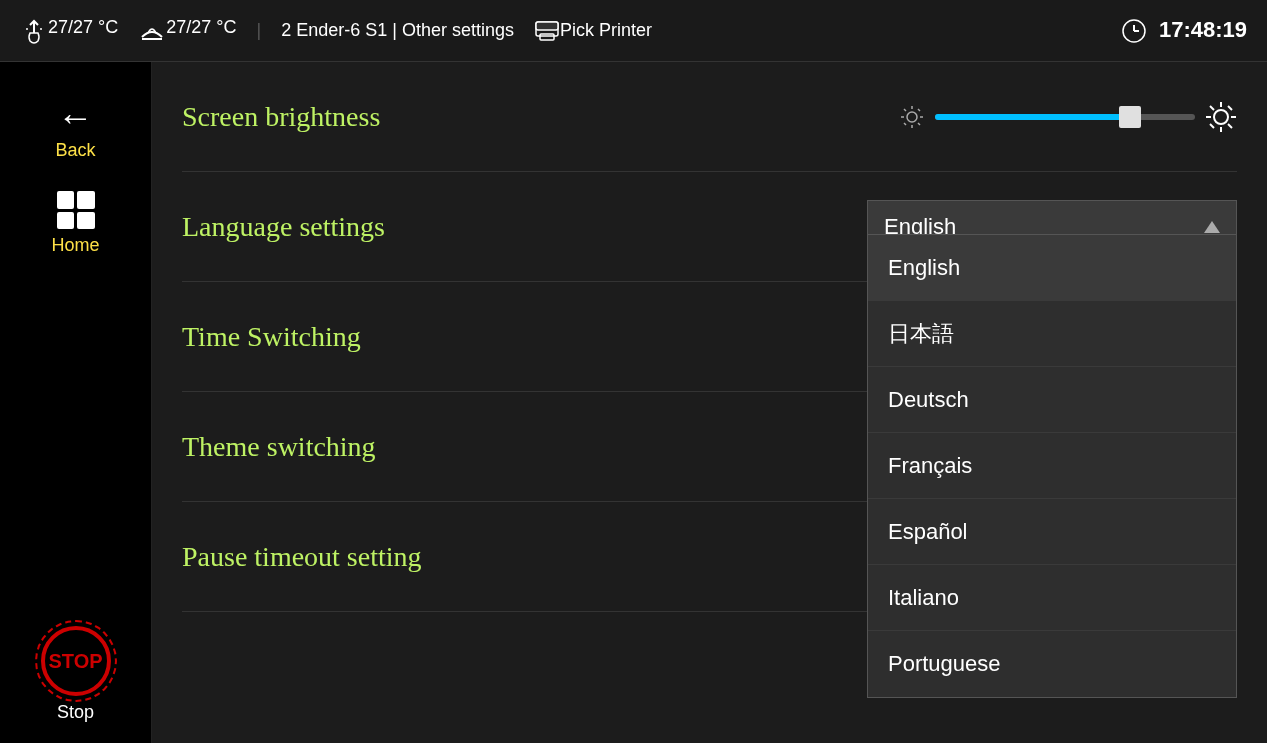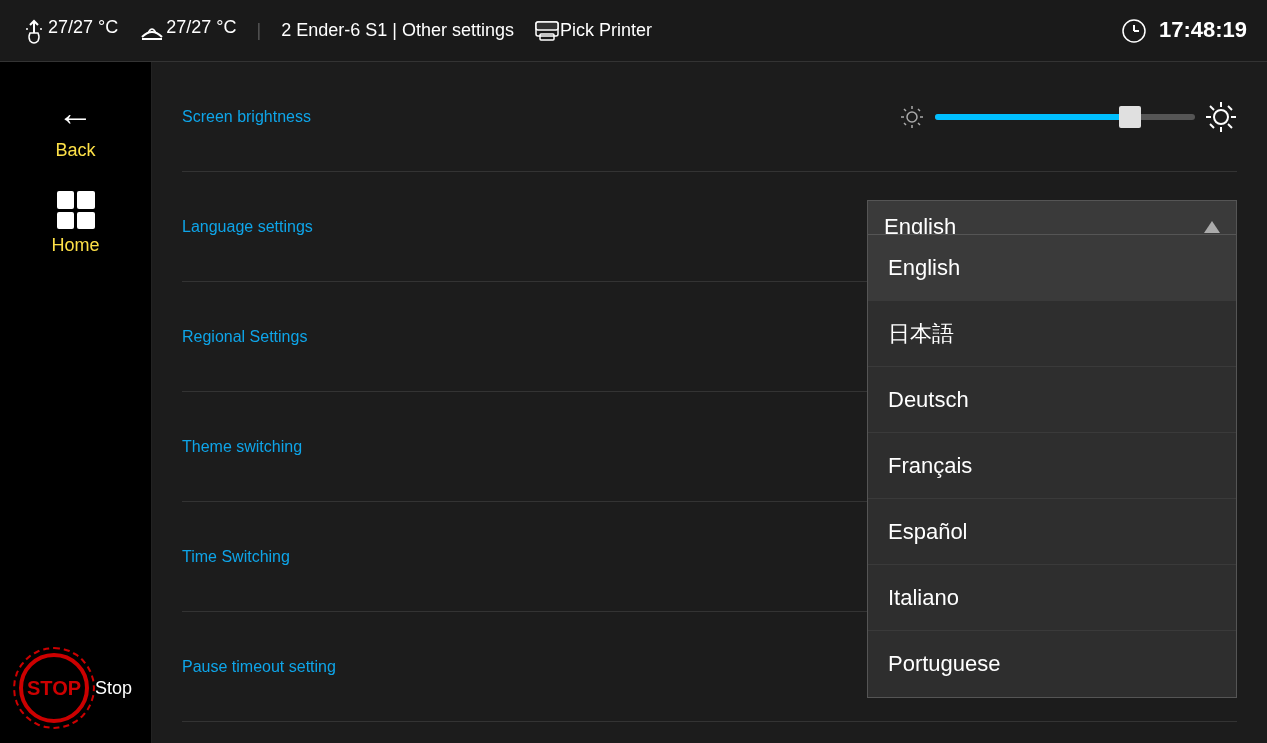--- a/index.html
+++ b/index.html
@@ -84,20 +84,21 @@
       height: 38px;
     }
     .home-icon-grid div {
       background: #fff;
       border-radius: 2px;
     }
     .stop-btn {
       margin-top: auto;
       margin-bottom: 20px;
       display: flex;
+      flex-direction: column;
       align-items: center;
       gap: 6px;
       cursor: pointer;
     }
     .stop-circle {
       width: 70px;
       height: 70px;
       border-radius: 50%;
       border: 4px solid #cc0000;
       display: flex;
@@ -134,22 +135,23 @@
       padding: 0 30px;
     }
     .settings-row {
       display: flex;
       align-items: center;
       justify-content: space-between;
       height: 110px;
       border-bottom: 1px solid #333;
     }
     .settings-row-label {
-      font-size: 16px;
-      color: #0ea5e9;
+      font-size: 28px;
+      color: #bef264;
+      font-family: Liberation Serif, serif;
     }
     .settings-row-control {
       display: flex;
       align-items: center;
       gap: 10px;
     }
 
     
     .brightness-slider-container {
       display: flex;
@@ -358,30 +360,27 @@
       </div>
 
       <div class="settings-row">
         <span class="settings-row-label">Language settings</span>
         <div class="dropdown-selected">
           <span>English</span>
           <div class="dropdown-arrow-up"></div>
         </div>
       </div>
 
+
       <div class="settings-row">
-        <span class="settings-row-label">Regional Settings</span>
+        <span class="settings-row-label">Time Switching</span>
       </div>
 
       <div class="settings-row">
         <span class="settings-row-label">Theme switching</span>
-      </div>
-
-      <div class="settings-row">
-        <span class="settings-row-label">Time Switching</span>
       </div>
 
       <div class="settings-row">
         <span class="settings-row-label">Pause timeout setting</span>
         <div class="dropdown-timeout">
           <span>2 days</span>
           <div class="dropdown-arrow-down"></div>
         </div>
       </div>
 

